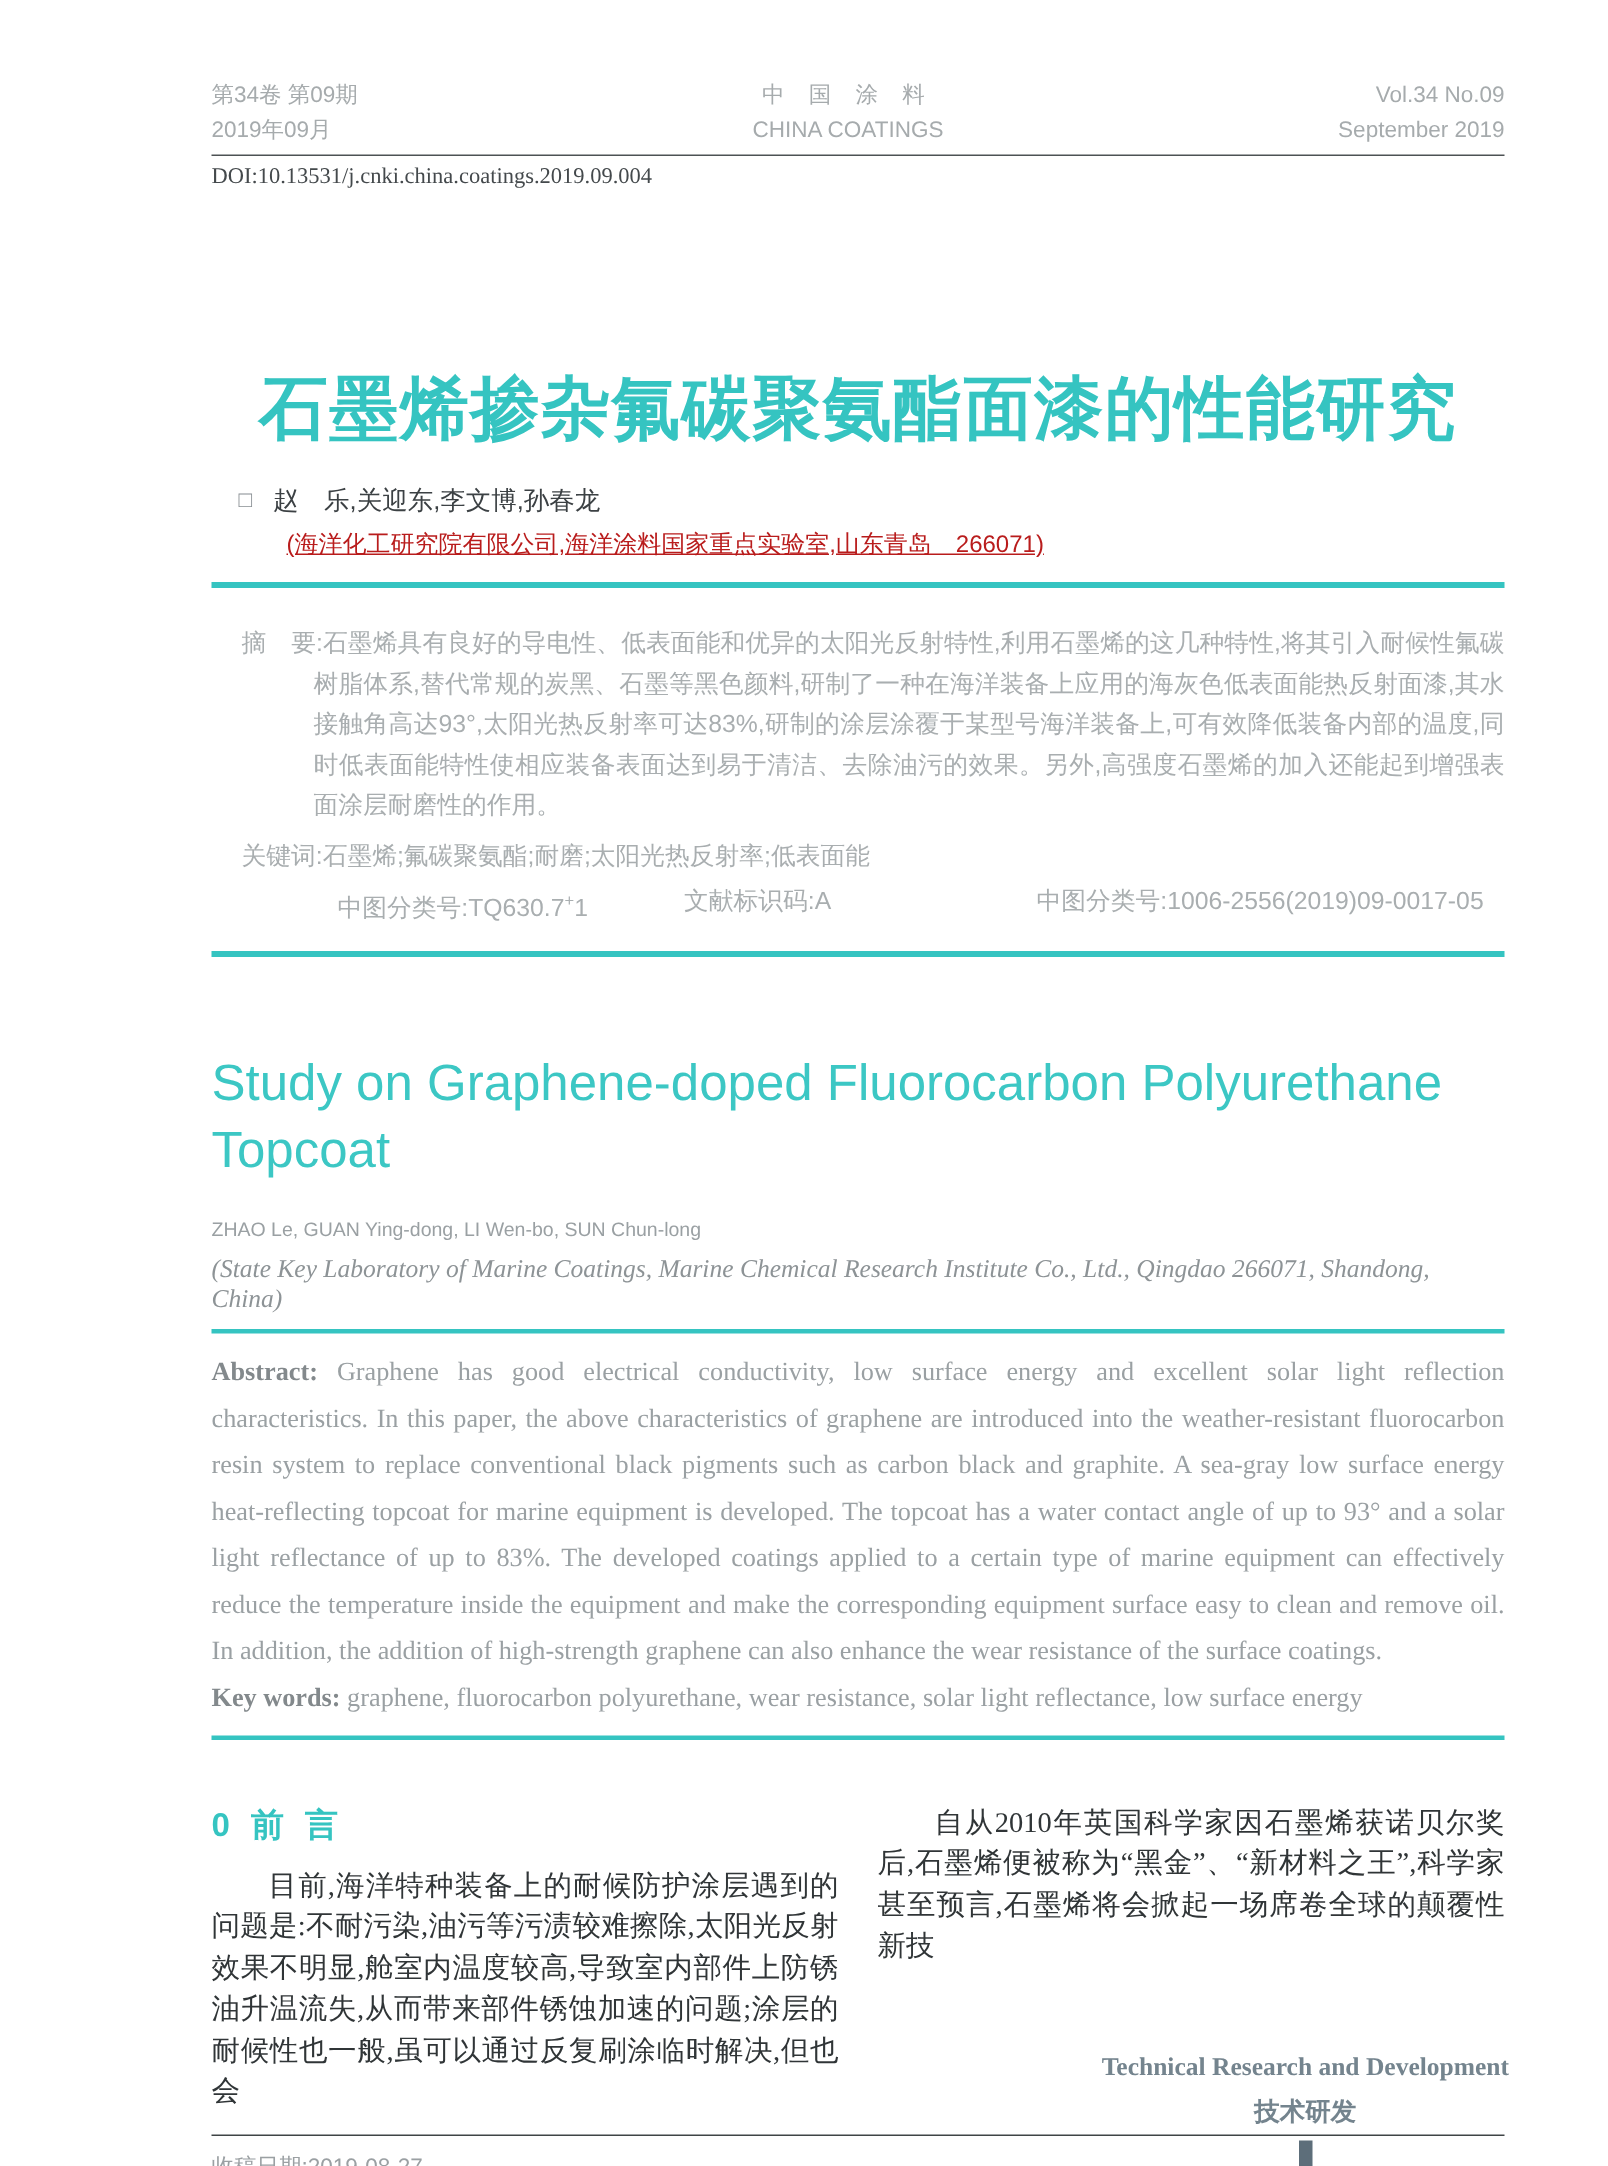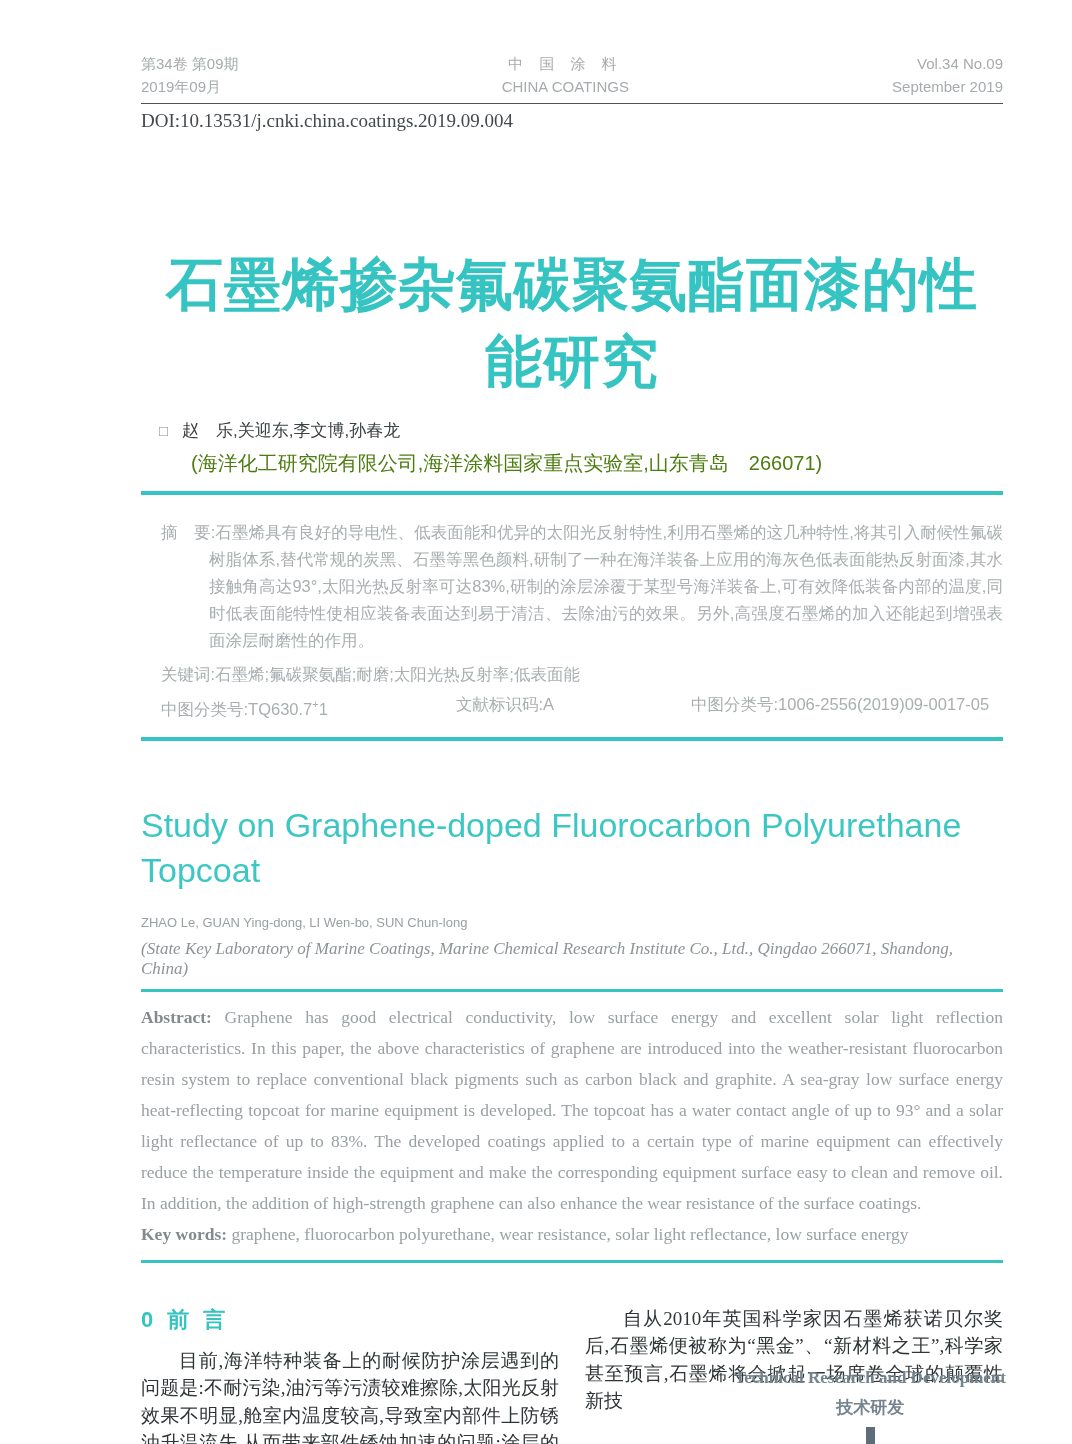--- a/index.html
+++ b/index.html
@@ -20,42 +20,42 @@
     padding-top:52px;
     color:#a6abad; font-size:15px; line-height:23px;
   }
   .jheader .col-left { text-align:left; }
   .jheader .col-center { text-align:center; }
   .jheader .col-center .cn { letter-spacing:6px; }
   .jheader .col-right { text-align:right; }
   .header-rule { border:none; border-top:1px solid #4d5254; margin:5px 0 0 0; }
   .doi-line {
     font-family:"Liberation Serif", serif;
-    color:#44494c; font-size:19px; margin-top:6px;
+    color:#44494c; font-size:15px; margin-top:6px;
   }
 
   
   .title-cn {
     margin-top:115px;
     text-align:center;
     color:#35c4c1;
-    font-size:57px; font-weight:bold;
+    font-size:46px; font-weight:bold;
     letter-spacing:1px;
     font-family:"Liberation Sans", sans-serif;
   }
   .authors-cn {
     margin-top:18px;
     color:#3c4144; font-size:17px;
     display:flex; align-items:center; gap:14px;
     padding-left:18px;
   }
   .author-marker { color:#8a9094; font-size:15px; }
   .affil-cn {
     margin-top:8px; padding-left:50px;
-    color:#4d7c0f; font-size:20px;
+    color:#b91c1c; font-size:16px;text-decoration:underline;
   }
   .rule-teal-4 { border:none; border-top:4px solid #35c4c1; margin:14px 0 0 0; }
   .rule-teal-3 { border:none; border-top:3px solid #35c4c1; margin:10px 0 0 0; }
 
   
   .abstract-cn {
     margin-top:24px;
     padding-left:68px;
     color:#a9aeb0; font-size:16.5px; line-height:27px;
     text-align:justify;
@@ -63,21 +63,21 @@
   .abstract-cn .hang { margin-left:-48px; }
   .keywords-cn {
     margin-top:7px; padding-left:20px;
     color:#a9aeb0; font-size:16.5px; line-height:27px;
   }
   .clc-row {
     margin-top:3px; padding-left:20px;
     color:#a9aeb0; font-size:16.5px; line-height:27px;
     display:flex;
   }
-  .clc-row .clc   { width:295px; }
+  .clc-row .clc   { width:295px;text-align:center; }
   .clc-row .dcode { width:235px; }
   sup { font-size:11px; }
 
   
   .title-en {
     margin-top:62px;
     color:#3cc7c4;
     font-size:34px; font-weight:normal; line-height:45px;
     font-family:"Liberation Sans", sans-serif;
   }

